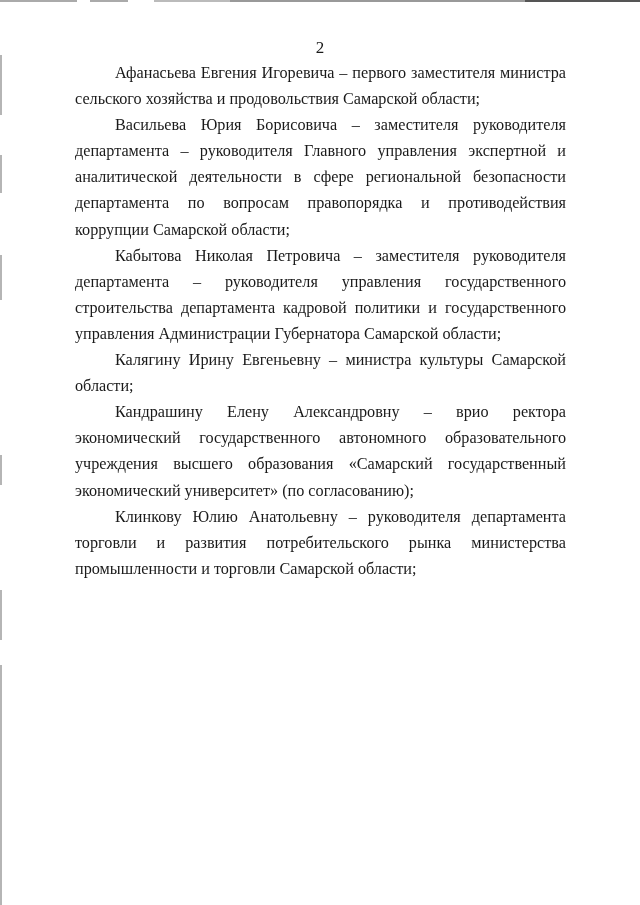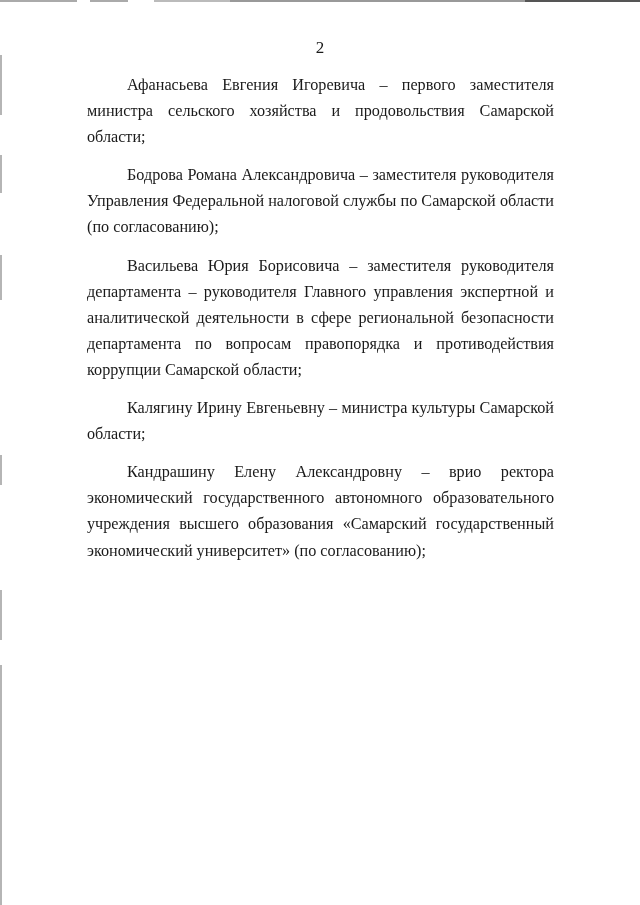--- a/index.html
+++ b/index.html
@@ -13,34 +13,35 @@
     }
     .scan-left { position: absolute; left: 0; width: 2px; background: #b5b5b5; }
     .page-number {
       position: absolute; top: 38px; left: 0; width: 640px; text-align: center;
       font-size: 17px;
     }
     .content {
       position: absolute; left: 75px; top: 60px; width: 491px;
       font-size: 16.2px; line-height: 26.1px;
     }
-    .para { margin: 12px; text-align: justify; text-indent: 40px; }
+    .para { margin: 0; text-align: justify; text-indent: 40px; }
   </style>
 </head>
 <body>
 
 <div class="scan-top"></div>
 <div class="scan-left" style="top:55px;height:60px;"></div>
 <div class="scan-left" style="top:155px;height:38px;"></div>
 <div class="scan-left" style="top:255px;height:45px;"></div>
 <div class="scan-left" style="top:455px;height:30px;"></div>
 <div class="scan-left" style="top:590px;height:50px;"></div>
 <div class="scan-left" style="top:665px;height:240px;"></div>
 
 <div class="page-number">2</div>
 
 <div class="content">
   <p class="para">Афанасьева Евгения Игоревича – первого заместителя министра сельского хозяйства и продовольствия Самарской области;</p>
-  <p class="para">Бодрова Романа Александровича – заместителя руководителя Управления Федеральной налоговой службы по Самарской области (по согласованию);</p>
   <p class="para">Васильева Юрия Борисовича – заместителя руководителя департамента – руководителя Главного управления экспертной и аналитической деятельности в сфере региональной безопасности департамента по вопросам правопорядка и противодействия коррупции Самарской области;</p>
+  <p class="para">Кабытова Николая Петровича – заместителя руководителя департамента – руководителя управления государственного строительства департамента кадровой политики и государственного управления Администрации Губернатора Самарской области;</p>
   <p class="para">Калягину Ирину Евгеньевну – министра культуры Самарской области;</p>
   <p class="para">Кандрашину Елену Александровну – врио ректора экономический государственного автономного образовательного учреждения высшего образования «Самарский государственный экономический университет» (по согласованию);</p>
+  <p class="para">Клинкову Юлию Анатольевну – руководителя департамента торговли и развития потребительского рынка министерства промышленности и торговли Самарской области;</p>
 </div>
 
 </body></html>

